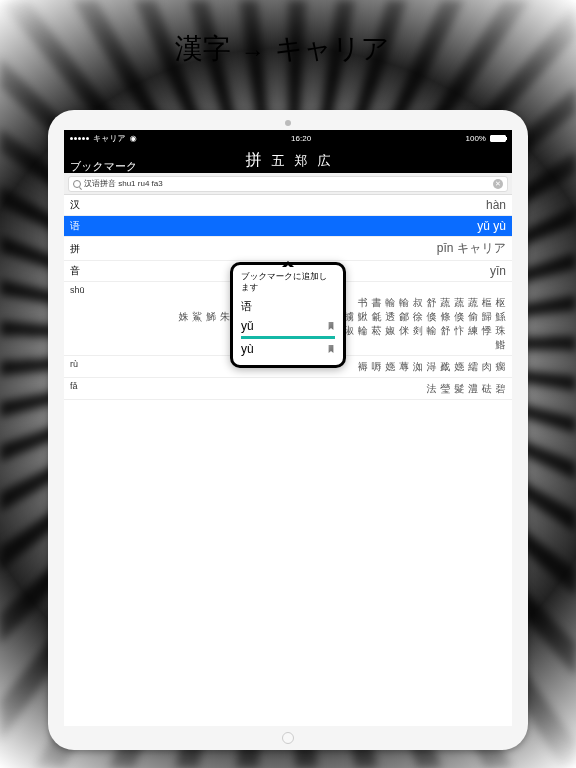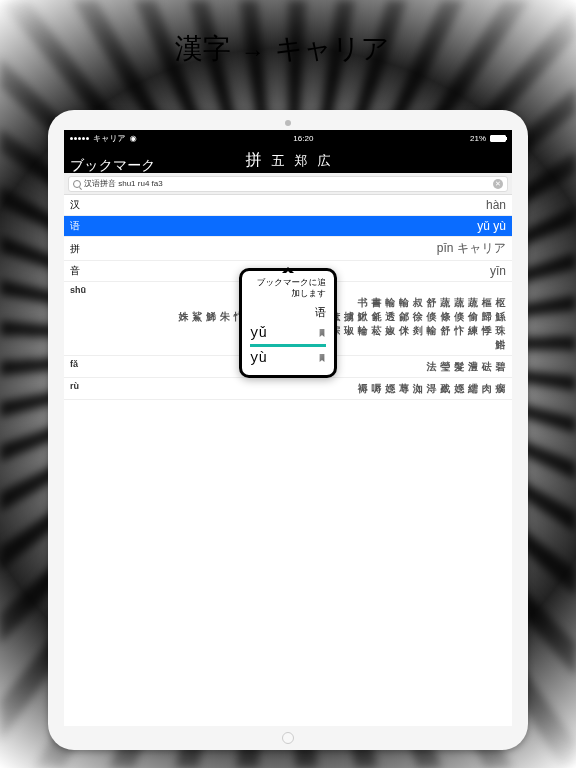--- a/index.html
+++ b/index.html
@@ -69,21 +69,21 @@
   .nav-bar {
     height: 26px;
     background: #000;
     color: #fff;
     display: flex;
     align-items: center;
     font-size: 9px;
     position: relative;
     padding: 0 6px;
   }
-  .nav-back { font-size: 14px; margin-top: 12px; }
+  .nav-back { font-size: 11px; margin-top: 12px; }
   .nav-tabs {
     position: absolute; left: 50%; transform: translateX(-50%);
     display: flex; gap: 10px;
     font-size: 13px;
     align-items: baseline;
   }
   .nav-tabs .active { font-size: 16px; font-weight: 500; }
   .search-row {
     height: 22px;
     background: #f0f0f0;
@@ -124,61 +124,58 @@
     border-bottom: 1px solid #eee;
     min-height: 18px;
   }
   .row .left { flex: 0 0 auto; font-size: 10px; }
   .row .right { flex: 1; text-align: right; font-size: 12px; color: #555; }
   .row.selected { background: #0a6cff; color: #fff; }
   .row.selected .right { color: #fff; padding-left: 48px; }
   .char-row {
     padding: 3px 6px;
     border-bottom: 1px solid #eee;
-    font-weight: bold;
   }
   .char-row .pinyin { font-size: 9px; color: #333; }
   .char-row .chars {
     font-size: 10px; color: #555; text-align: right; letter-spacing: 0.5px;
     line-height: 1.4; margin-top: 1px;
   }
   .popup {
     position: absolute;
-    left: 50%; top: 138px;
+    left: 50%; top: 132px;
     transform: translateX(-50%);
-    width: 98px;
+    width: 116px;
     background: #fff;
     border: 3px solid #000;
     border-radius: 10px;
     padding: 6px 8px;
     font-size: 9px;
     box-shadow: 0 2px 8px rgba(0,0,0,0.3);
     z-index: 10;
-    text-align: right;
   }
   .popup::before {
     content: "";
     position: absolute;
     top: -10px; left: 50%; transform: translateX(-50%);
     border: 6px solid transparent;
     border-bottom-color: #000;
   }
   .popup::after {
     content: "";
     position: absolute;
     top: -5px; left: 50%; transform: translateX(-50%);
     border: 5px solid transparent;
     border-bottom-color: #fff;
   }
   .popup-title { font-size: 8.5px; line-height: 1.3; margin-bottom: 4px; }
   .popup-item {
     display: flex; justify-content: space-between; align-items: center;
     padding: 3px 0;
-    font-size: 14px;
-    font-family: Liberation Mono, monospace;
+    font-size: 12px;
   }
   .popup-item + .popup-item { border-top: 3px solid #14b8a6; }
   .bm-icon {
     width: 8px; height: 8px;
     background: linear-gradient(135deg,#999,#666);
     clip-path: polygon(20% 0, 80% 0, 80% 100%, 50% 75%, 20% 100%);
   }
   .home-btn {
     position: absolute;
     bottom: 6px; left: 50%; transform: translateX(-50%);
@@ -209,21 +206,21 @@
             <span></span>
             <span></span>
             <span></span>
             <span></span>
           </span>
         <span>キャリア</span>
         <span>◉</span>
       </div>
       <div>16:20</div>
       <div class="status-right">
-        <span>21%</span>
+        <span>100%</span>
         <span class="battery">
             <div></div>
           </span>
       </div>
     </div>
 
     <div class="nav-bar">
       <div class="nav-back">
         <span>ブックマーク</span>
       </div>
@@ -263,28 +260,28 @@
 
       <div class="char-row">
         <div class="pinyin">shū</div>
         <div class="chars" style="white-space:pre-wrap">书 書 輸 輸 叔 舒 蔬 蔬 蔬 樞 枢
 姝 鯊 鯑 朱 忭 怸 杼 捄 摵 摭 摭 摭 擄 鰍 毹 透 鄃 徐 倏 條 倏 偷 歸 鯀
 琮 琡 輪 菘 婌 侎 剡 輸 舒 忭 練 悸 珠
 鯦</div>
       </div>
       <div class="char-row">
         <div style="display:flex;justify-content:space-between">
+          <span class="pinyin">rù</span>
+          <span class="chars" style="text-align:right">褥 嗕 嫕 蓐 洳 淂 戤 嫕 繻 肉 瘸</span>
+        </div>
+      </div>
+      <div class="char-row">
+        <div style="display:flex;justify-content:space-between">
           <span class="pinyin">fǎ</span>
           <span class="chars" style="text-align:right">法 瑩 髮 澧 砝 碧</span>
-        </div>
-      </div>
-      <div class="char-row">
-        <div style="display:flex;justify-content:space-between">
-          <span class="pinyin">rù</span>
-          <span class="chars" style="text-align:right">褥 嗕 嫕 蓐 洳 淂 戤 嫕 繻 肉 瘸</span>
         </div>
       </div>
     </div>
 
     <div class="popup">
       <div class="popup-title">ブックマークに追加します</div>
       <div style="font-size:11px;padding:2px 0">语</div>
       <div class="popup-item">
         <span>yǔ</span>
         <span class="bm-icon"></span>

